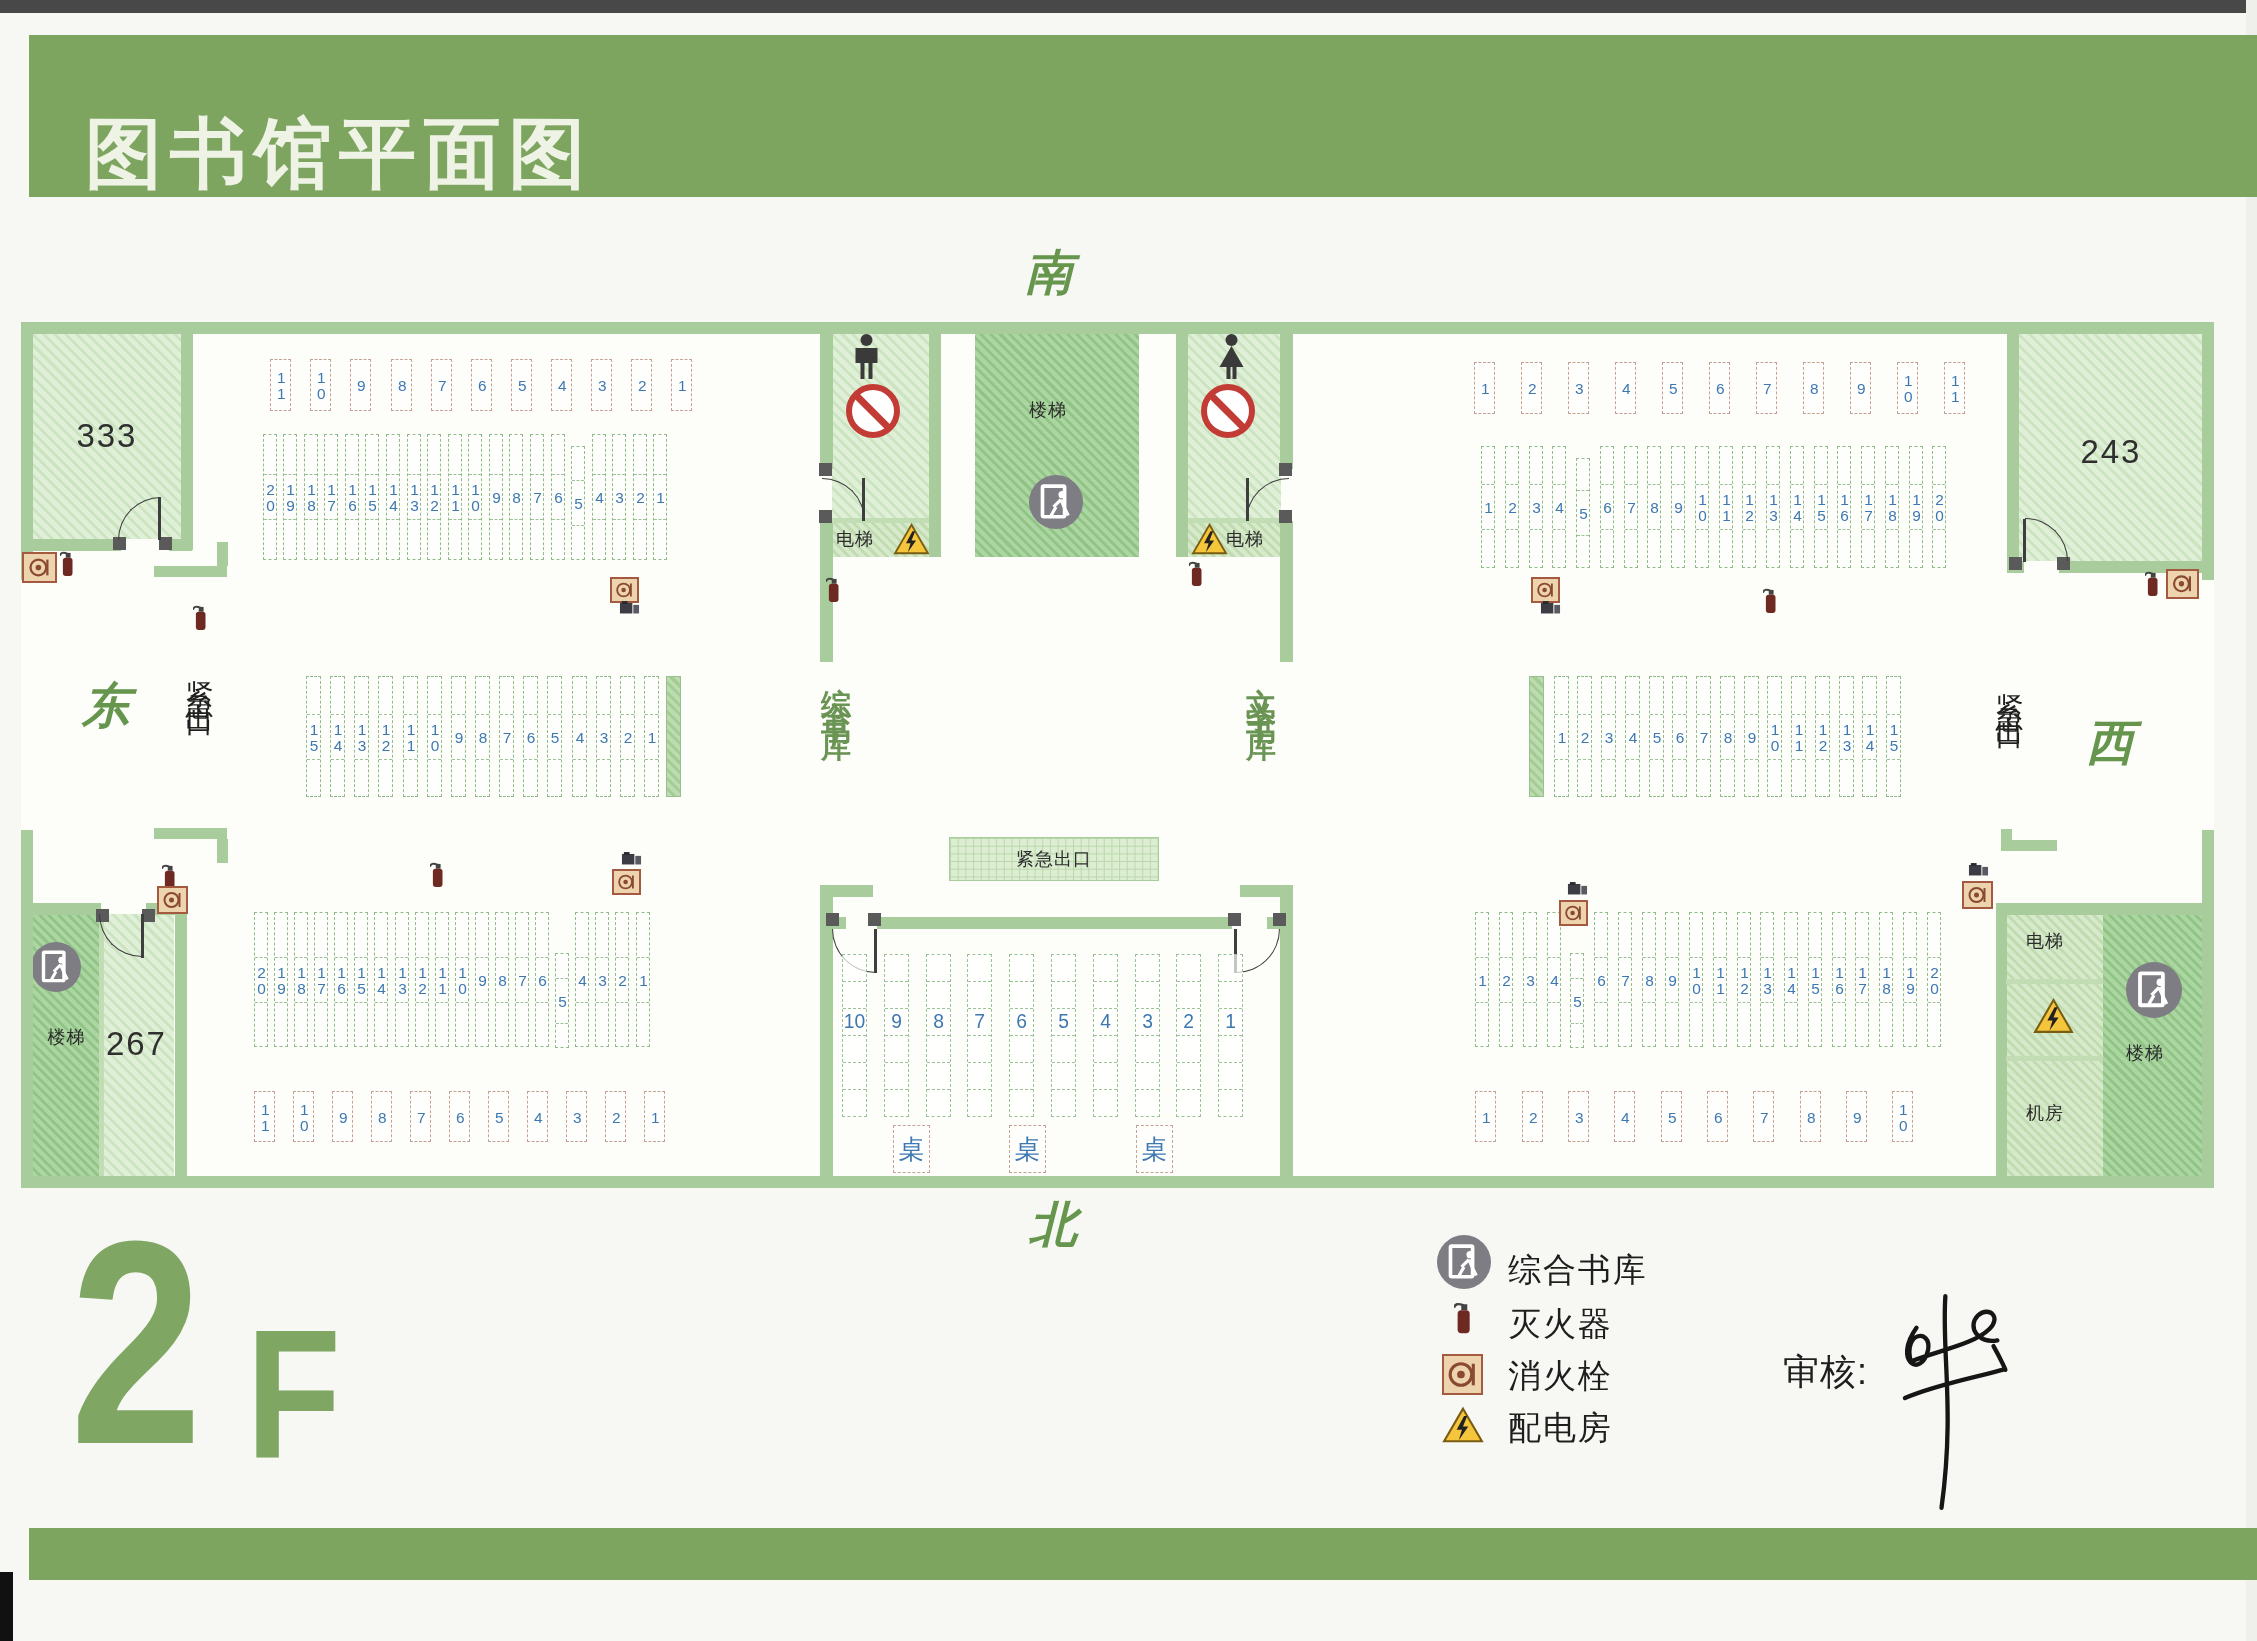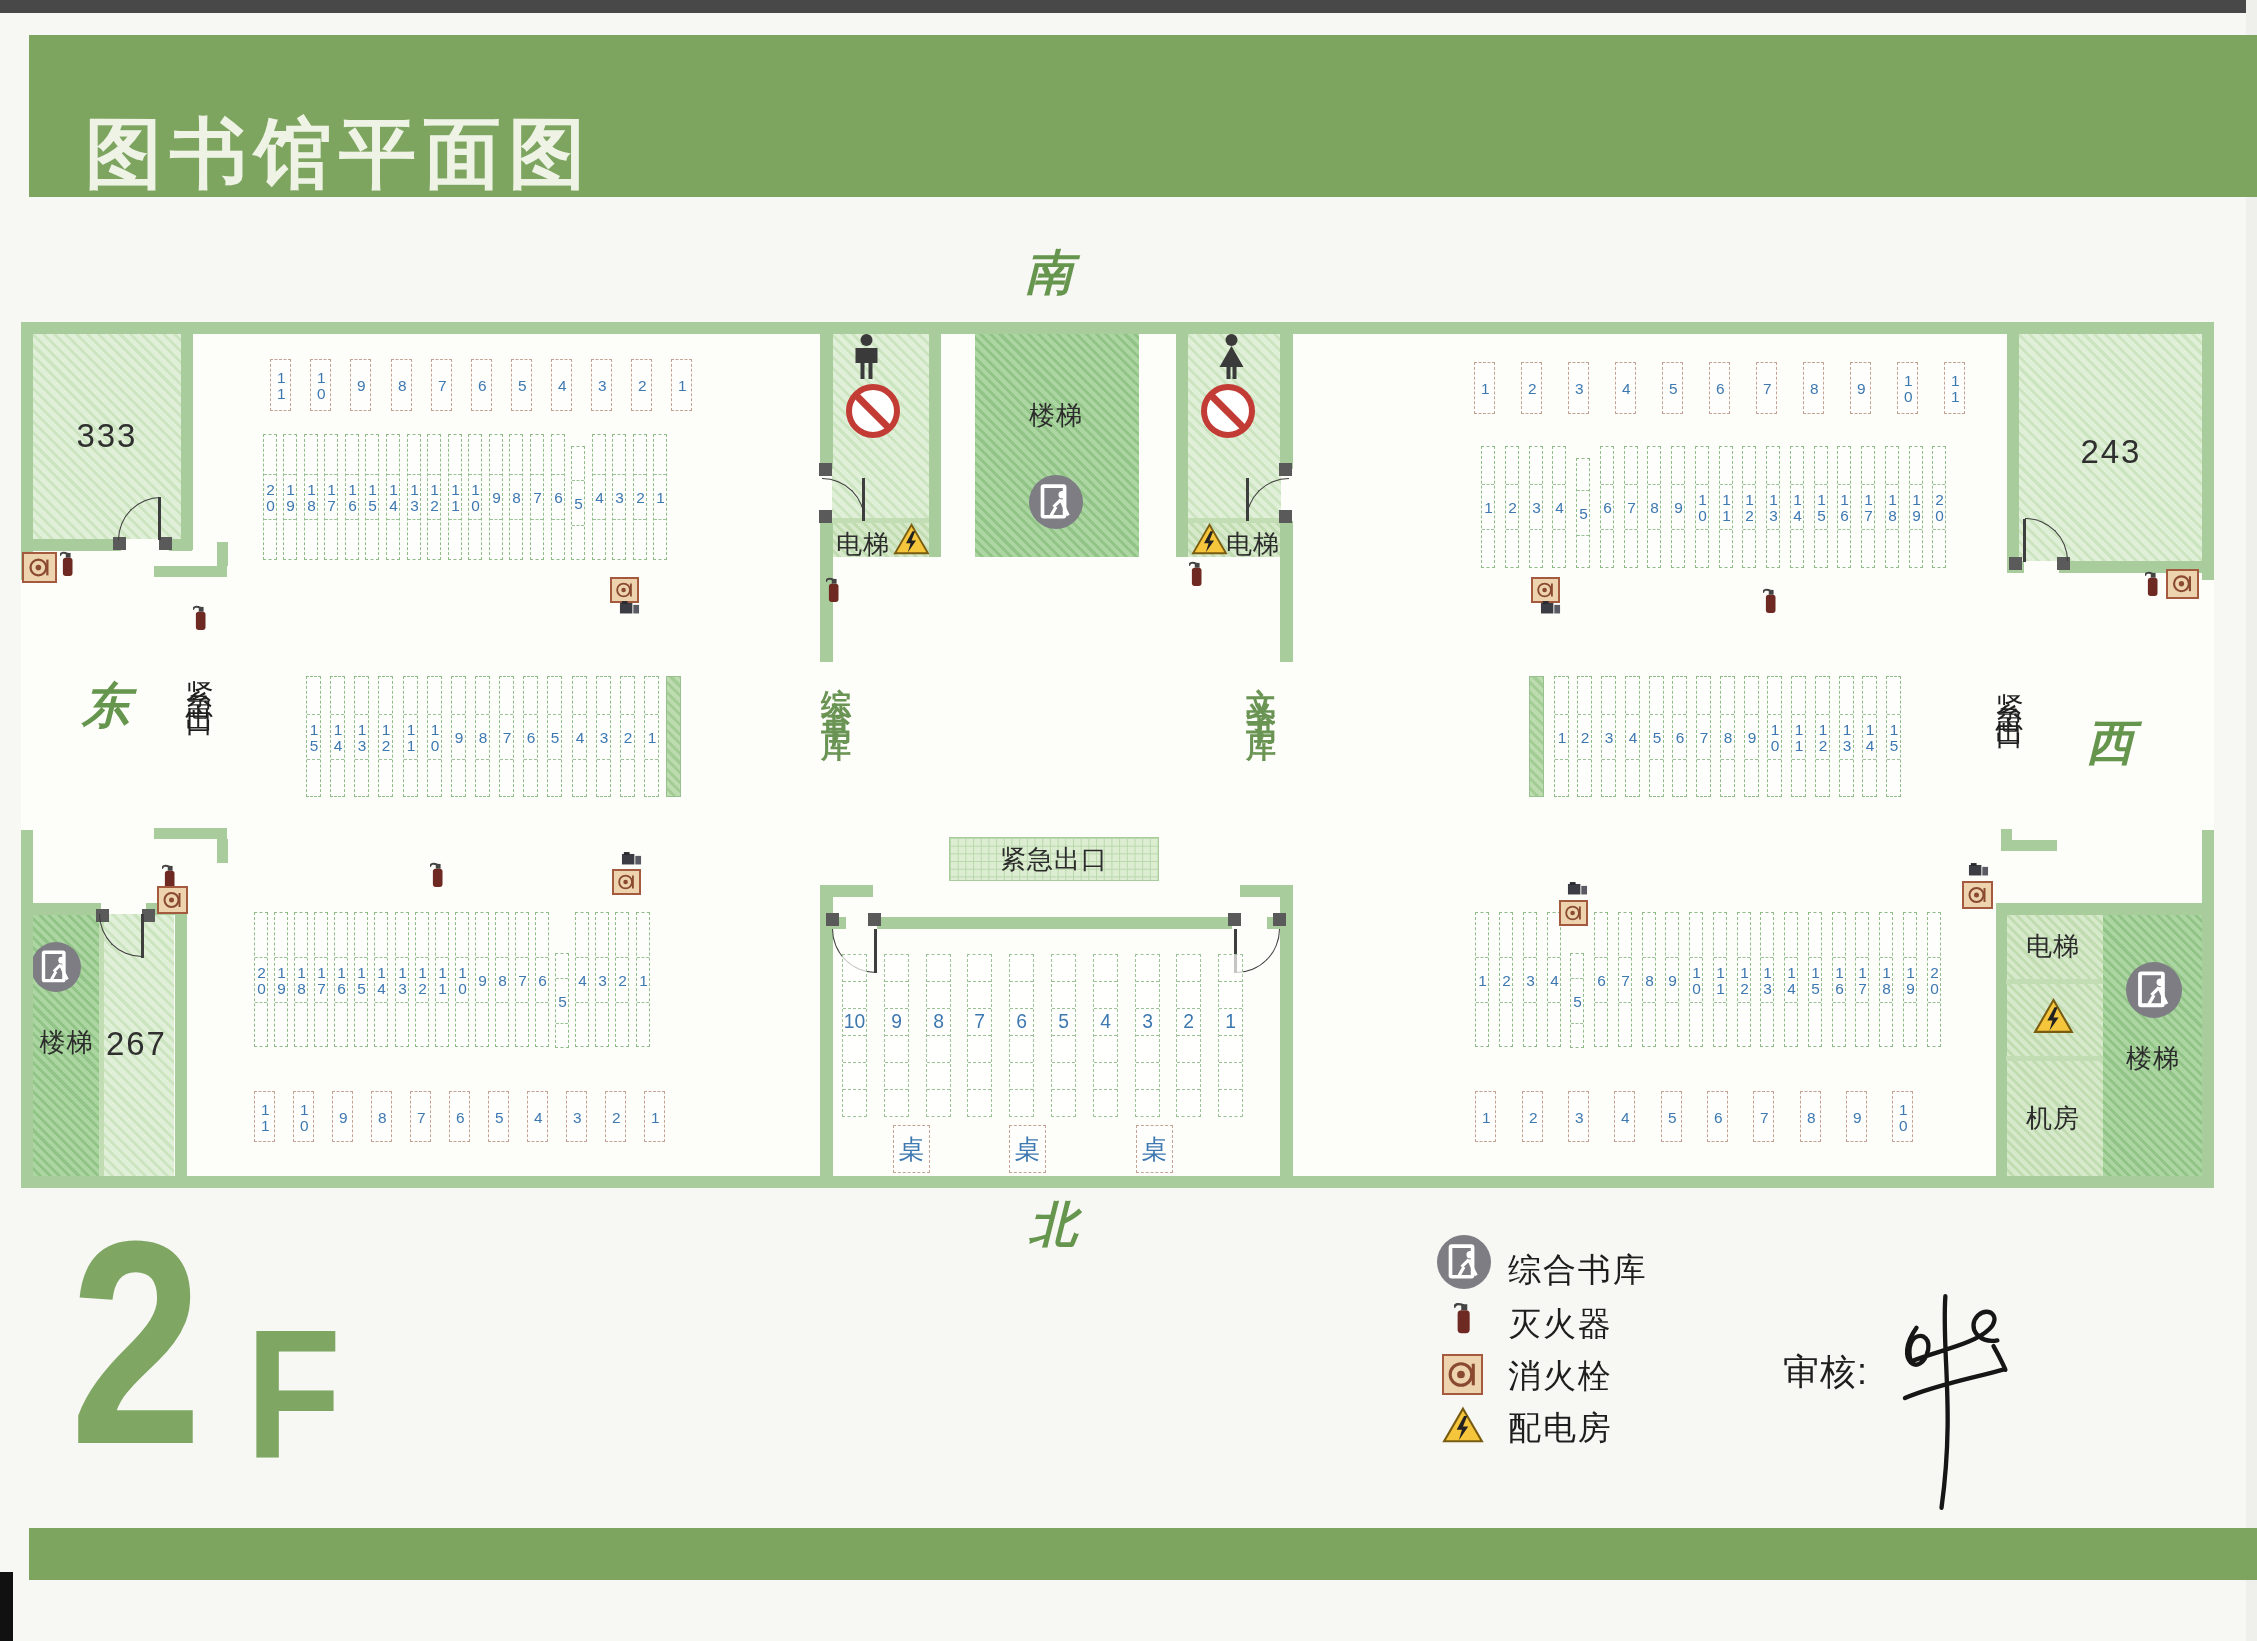--- a/index.html
+++ b/index.html
@@ -20,21 +20,21 @@
   
   .wall{background:#a8cc9c;}
   .wall-lite{background:#c2dcb4;}
   
   .hatch-light{background:repeating-linear-gradient(45deg,#e0efd7 0px,#e0efd7 4.8px,#cde4c0 4.8px,#cde4c0 7.7px);}
   .hatch-mid{background:repeating-linear-gradient(45deg,#d6e9ca 0px,#d6e9ca 3.9px,#c2dcb2 3.9px,#c2dcb2 6.8px);}
   .hatch-dark{background-color:#a2d098;background-image:repeating-linear-gradient(45deg,#abd6a1 0 3.9px,#92c487 3.9px 6.8px),repeating-linear-gradient(-45deg,rgba(255,255,255,0) 0 3.9px,rgba(110,160,100,.28) 3.9px 6.8px);}
   .desk-hatch{background-color:#dcedd2;background-image:linear-gradient(#b9d8ab 1px,transparent 1px),linear-gradient(90deg,#b9d8ab 1px,transparent 1px);background-size:7.7px 7.7px;border:1px solid #a8cc9c;}
   
   .room-label{font-size:33px;color:#2f2f2f;letter-spacing:1.9px;text-align:center;}
-  .small-label{font-size:26px;color:#2c2c2c;letter-spacing:1px;}
+  .small-label{font-size:18px;color:#2c2c2c;letter-spacing:1px;}
   .compass{font-size:48px;font-weight:bold;font-style:italic;color:#66954d;}
   .vtext{writing-mode:vertical-rl;text-orientation:upright;font-size:28px;color:#1f1f1f;letter-spacing:11.6px;line-height:1;}
   .vtext-green{writing-mode:vertical-rl;text-orientation:upright;font-size:30px;color:#6a9454;letter-spacing:13.5px;line-height:1;font-weight:bold;}
   
   .shelf{position:absolute;box-sizing:border-box;border:1.9px dashed #8fbc89;background:rgba(255,255,255,.65);display:flex;flex-direction:column;}
   .shelf.rowshelf{border-color:#c5a394;align-items:center;justify-content:center;}
   .shelf.hatched{border:1.9px solid #97c18f;background:repeating-linear-gradient(45deg,#bcdcb0 0 3.9px,#a4cd96 3.9px 6.8px);}
   .sc-top,.sc-bot{flex:1;}
   .sc-num{height:44px;border-top:1.9px dashed #9cc297;border-bottom:1.9px dashed #9cc297;display:flex;align-items:center;justify-content:center;
           font-size:15.4px;color:#3d78b0;writing-mode:vertical-rl;text-orientation:upright;letter-spacing:-1px;line-height:.95;}

